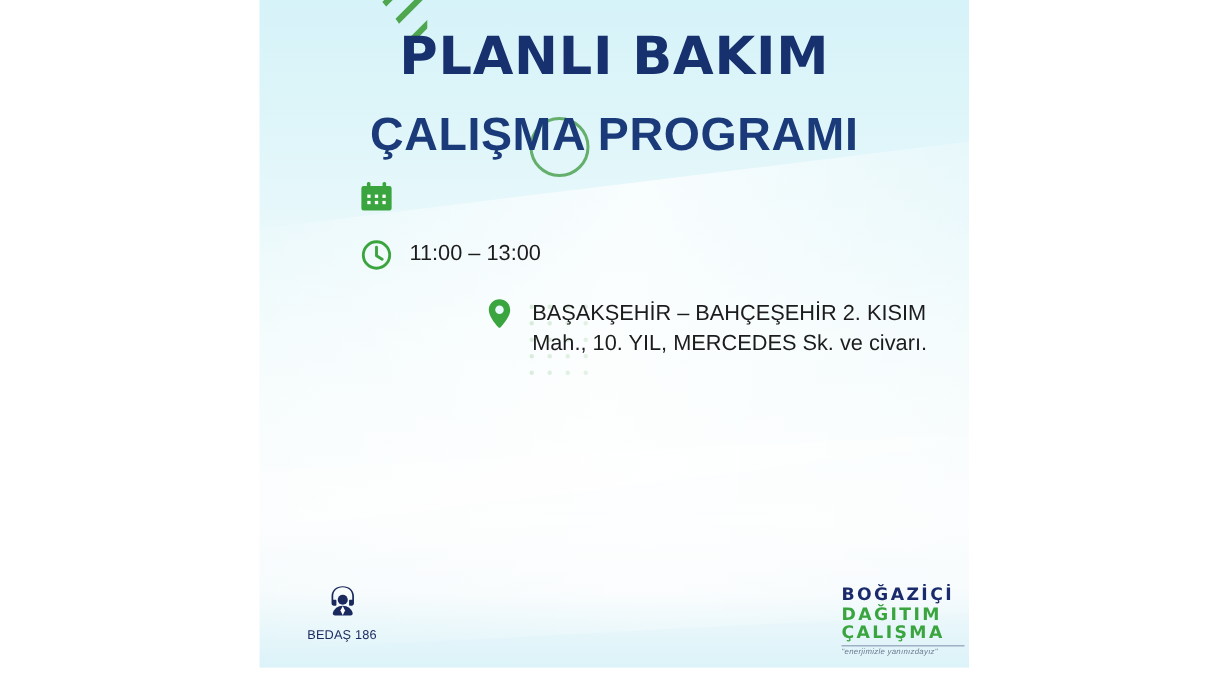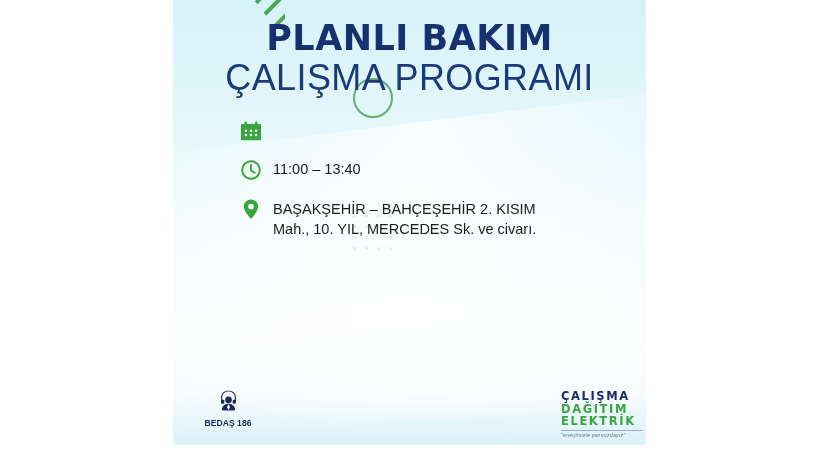--- a/index.html
+++ b/index.html
@@ -113,25 +113,25 @@
     font-family: "DejaVu Sans", sans-serif;
     font-weight: bold;
     font-size: 35px;
     letter-spacing: 0.5px;
     line-height: 40px;
     margin: 0;
   }
   #title-sub {
     color: #1b3a79;
     font-family: "Liberation Sans", sans-serif;
-    font-weight: normal;
-    font-size: 36px;
+    font-weight: bold;
+    font-size: 31px;
     letter-spacing: 0.4px;
     line-height: 36px;
-    margin: 2px 0 0 0;
+    margin: 14px 0 0 0;
   }
 
   
   #info {
     position: absolute;
     left: 65px;
     top: 118px;
     width: 380px;
   }
   .row {
@@ -149,39 +149,38 @@
     margin-right: 9px;
   }
   .row .txt {
     color: #1c1c1c;
     font-family: "Liberation Sans", sans-serif;
     font-size: 14.5px;
     line-height: 19px;
     padding-top: 3px;
     white-space: pre-line;
   }
-  #row-addr { margin-bottom: 0; }
+  #row-addr { margin-bottom: 0; justify-content: flex-end; }
   #row-addr .txt { font-size: 14.5px; line-height: 20px; }
 
   
   #footer {
     position: absolute;
     left: 0;
     top: 388px;
     width: 473px;
     height: 57px;
   }
   #footer-links {
     position: absolute;
     left: 22px;
     top: 0;
     display: flex;
     align-items: flex-start;
     gap: 17px;
-    font-weight: bold;
   }
   .fitem {
     display: flex;
     flex-direction: column;
     align-items: center;
     width: 66px;
   }
   .fitem .fic {
     height: 27px;
     display: flex;
@@ -310,21 +309,21 @@
         </span>
       </div>
 
       <div class="row">
         <span class="ic">
           <svg width="22" height="22" viewBox="0 0 24 24">
             <circle cx="12" cy="12" r="9.6" fill="none" stroke="#3aa53f" stroke-width="2.1"></circle>
             <path d="M12 6.4v6.1l4.1 2.6" fill="none" stroke="#3aa53f" stroke-width="2.1" stroke-linecap="round" stroke-linejoin="round"></path>
           </svg>
         </span>
-        <span class="txt">11:00 – 13:40</span>
+        <span class="txt">11:00 – 13:00</span>
       </div>
 
 
       <div class="row" id="row-addr">
         <span class="ic">
           <svg width="22" height="22" viewBox="0 0 24 24" fill="#3aa53f">
             <path d="M12 1.6a7.8 7.8 0 0 0-7.8 7.8c0 5.4 6.6 12.2 7.1 12.7a1 1 0 0 0 1.4 0c.5-.5 7.1-7.3 7.1-12.7A7.8 7.8 0 0 0 12 1.6z"></path>
             <circle cx="12" cy="9.3" r="3.1" fill="#e9f8fb"></circle>
           </svg>
         </span>
@@ -348,22 +347,22 @@
             </svg>
           </span>
           <span class="flabel">BEDAŞ 186</span>
         </div>
 
 
 
       </div>
 
       <div id="brand">
-        <div class="brand-line" id="brand-l1">ÇALIŞMA</div>
+        <div class="brand-line" id="brand-l1">BOĞAZİÇİ</div>
         <div class="brand-line" id="brand-l2">DAĞITIM</div>
-        <div class="brand-line" id="brand-l3">ELEKTRİK</div>
+        <div class="brand-line" id="brand-l3">ÇALIŞMA</div>
         <div id="brand-tag">"enerjimizle yanınızdayız"</div>
       </div>
 
     </div>
 
   </div>
 </div>
 
 </body></html>

